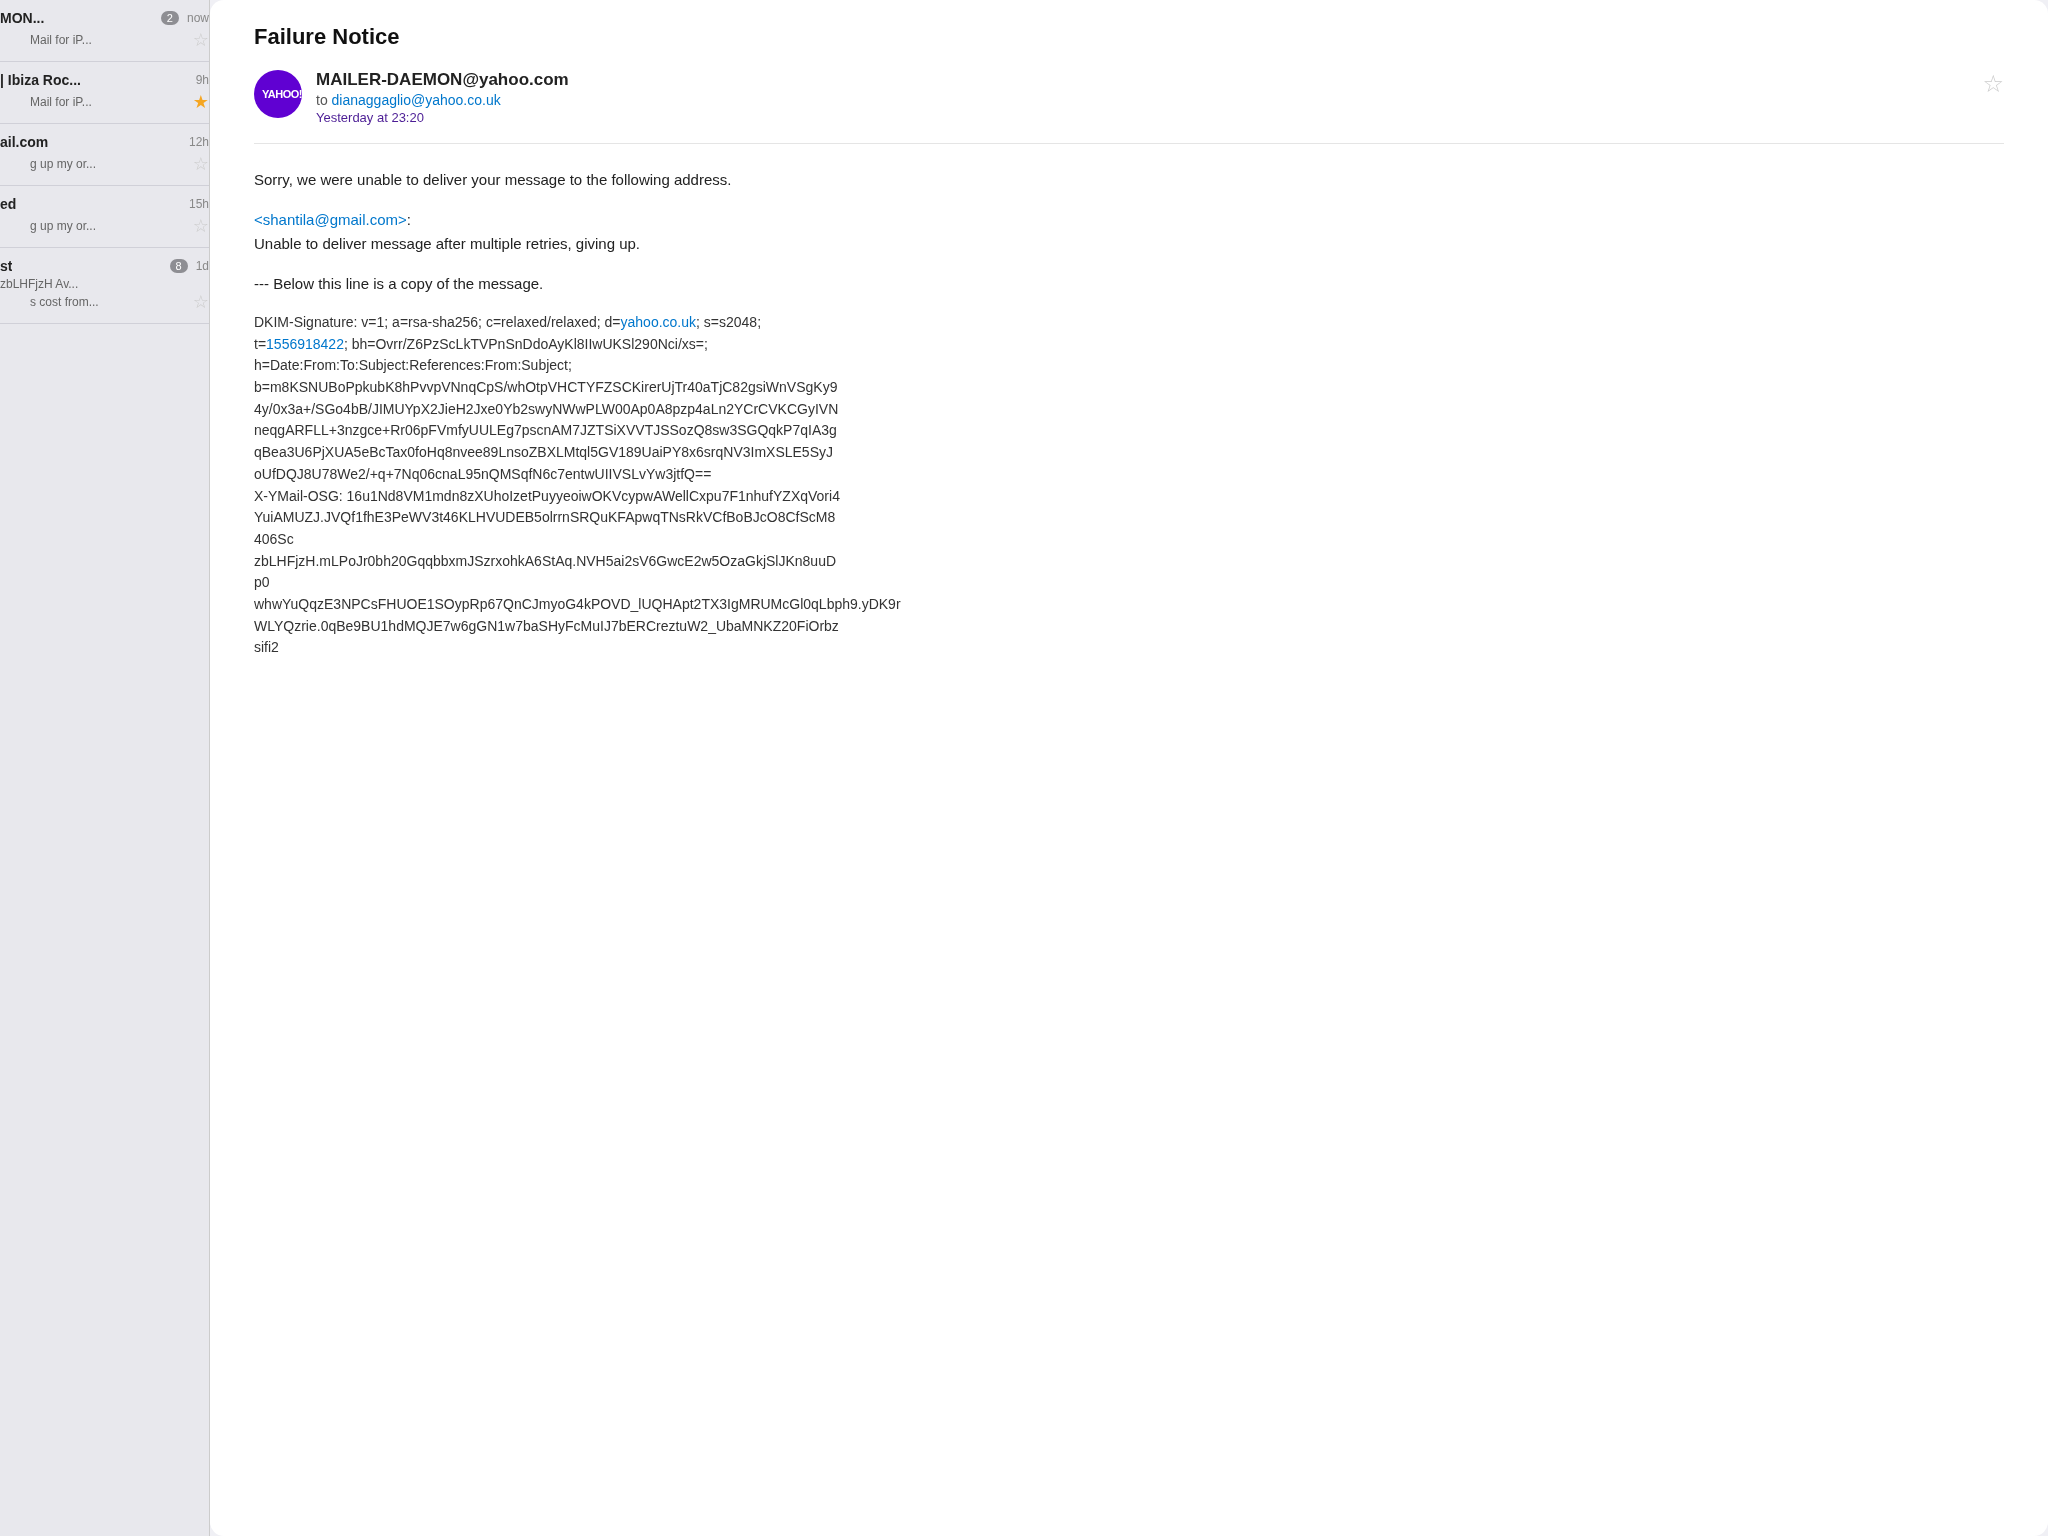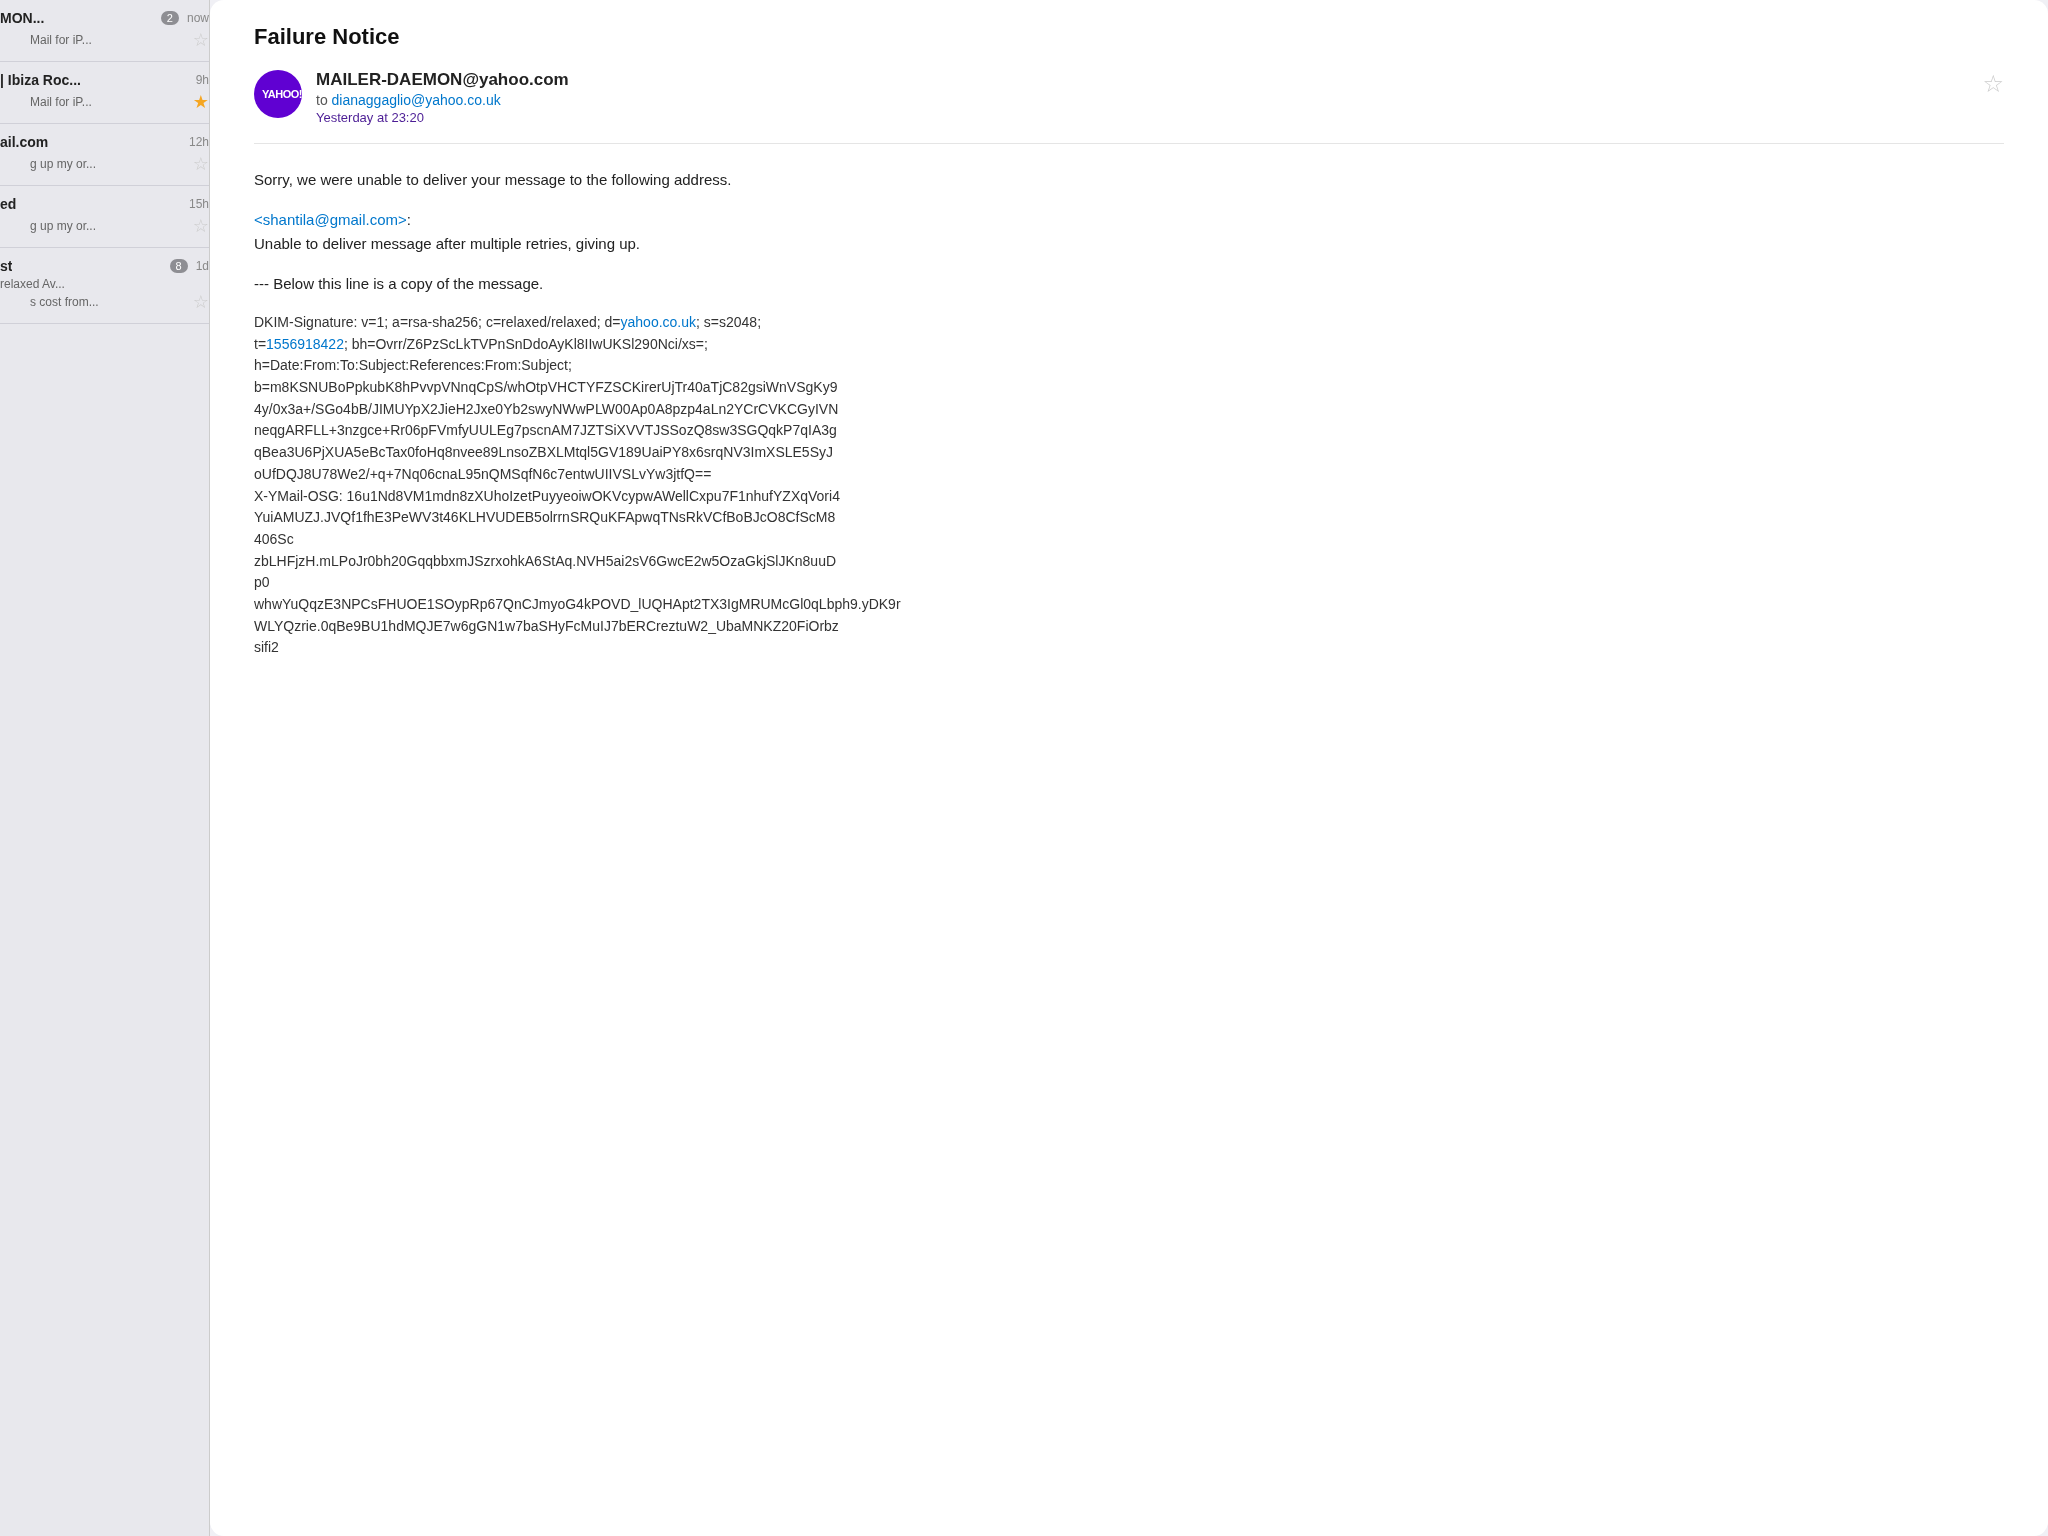--- a/index.html
+++ b/index.html
@@ -243,21 +243,21 @@
   </div>
 
   <div class="sidebar-item">
     <div class="sidebar-item-row1">
       <span class="sidebar-item-name">st</span>
       <span style="display:flex;align-items:center;gap:4px;">
         <span class="sidebar-item-badge">8</span>
         <span class="sidebar-item-time">1d</span>
       </span>
     </div>
-    <div style="font-size:12px;color:#666;white-space:nowrap;overflow:hidden;text-overflow:ellipsis;">relaxed Av...</div>
+    <div style="font-size:12px;color:#666;white-space:nowrap;overflow:hidden;text-overflow:ellipsis;">zbLHFjzH Av...</div>
     <div class="sidebar-item-row2">
       <span class="sidebar-item-preview">s cost from...</span>
       <span class="star-icon">☆</span>
     </div>
   </div>
 </div>
 
 <div class="main-content">
 
   <h1 class="email-subject">Failure Notice</h1>

